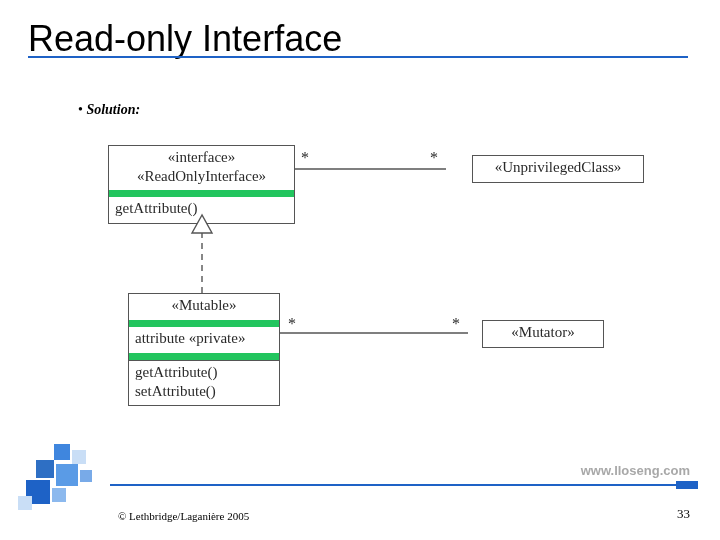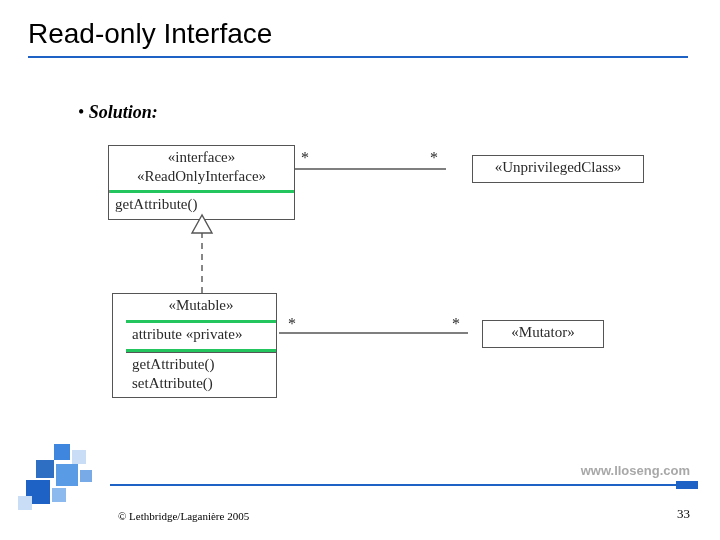--- a/index.html
+++ b/index.html
@@ -11,54 +11,54 @@
     overflow: hidden;
   }
   .slide {
     position: relative;
     width: 720px; height: 540px;
   }
   .title {
     position: absolute;
     left: 28px; top: 18px;
     font-family: Arial, Helvetica, sans-serif;
-    font-size: 28px;
+    font-size: 36px;
     color: #000;
     text-align: right;
   }
   .title-underline {
     position: absolute;
     left: 28px; top: 56px;
     width: 660px; height: 2px;
     background: #1e62c6;
   }
   .bullet {
     position: absolute;
     left: 78px; top: 102px;
-    font-size: 18px;
+    font-size: 14px;
     font-style: italic;
     font-weight: bold;
   }
   .bullet::before {
     content: "• ";
     font-style: normal;
     font-weight: normal;
   }
   .diagram {
     position: absolute;
     left: 78px; top: 135px;
     width: 570px; height: 290px;
   }
   .uml-box {
     position: absolute;
     border: 1px solid #555;
     background: #fff;
   }
   .uml-row {
-    border-bottom: 3px solid #22c55e;
+    border-bottom: 7px solid #22c55e;
     min-height: 20px;
     padding: 2px 6px 4px 6px;
     font-family: "Times New Roman", Times, serif;
     font-size: 15px;
     text-align: left;
     line-height: 1.25;
     color: #2a2a2a;
     filter: blur(0.6px);
   }
   .uml-row:last-child { border-bottom: none; }
@@ -137,21 +137,21 @@
         <div>«interface»</div>
         <div>«ReadOnlyInterface»</div>
       </div>
       <div class="uml-row">getAttribute()</div>
     </div>
 
     <div class="uml-box" style="left:368px; top:20px; width:170px;margin-left:26px;">
       <div class="uml-row center" style="border-bottom:none">«UnprivilegedClass»</div>
     </div>
 
-    <div class="uml-box" style="left:34px; top:158px; width:150px;padding-left:13px;">
+    <div class="uml-box" style="left:50px; top:158px; width:150px;">
       <div class="uml-row center">«Mutable»</div>
       <div class="uml-row">attribute «private»</div>
       <div class="uml-row" style="border-top:1px solid #555">
         <div>getAttribute()</div>
         <div>setAttribute()</div>
       </div>
     </div>
 
     <div class="uml-box" style="left:368px; top:185px; width:120px;margin-left:36px;">
       <div class="uml-row center" style="border-bottom:none">«Mutator»</div>

